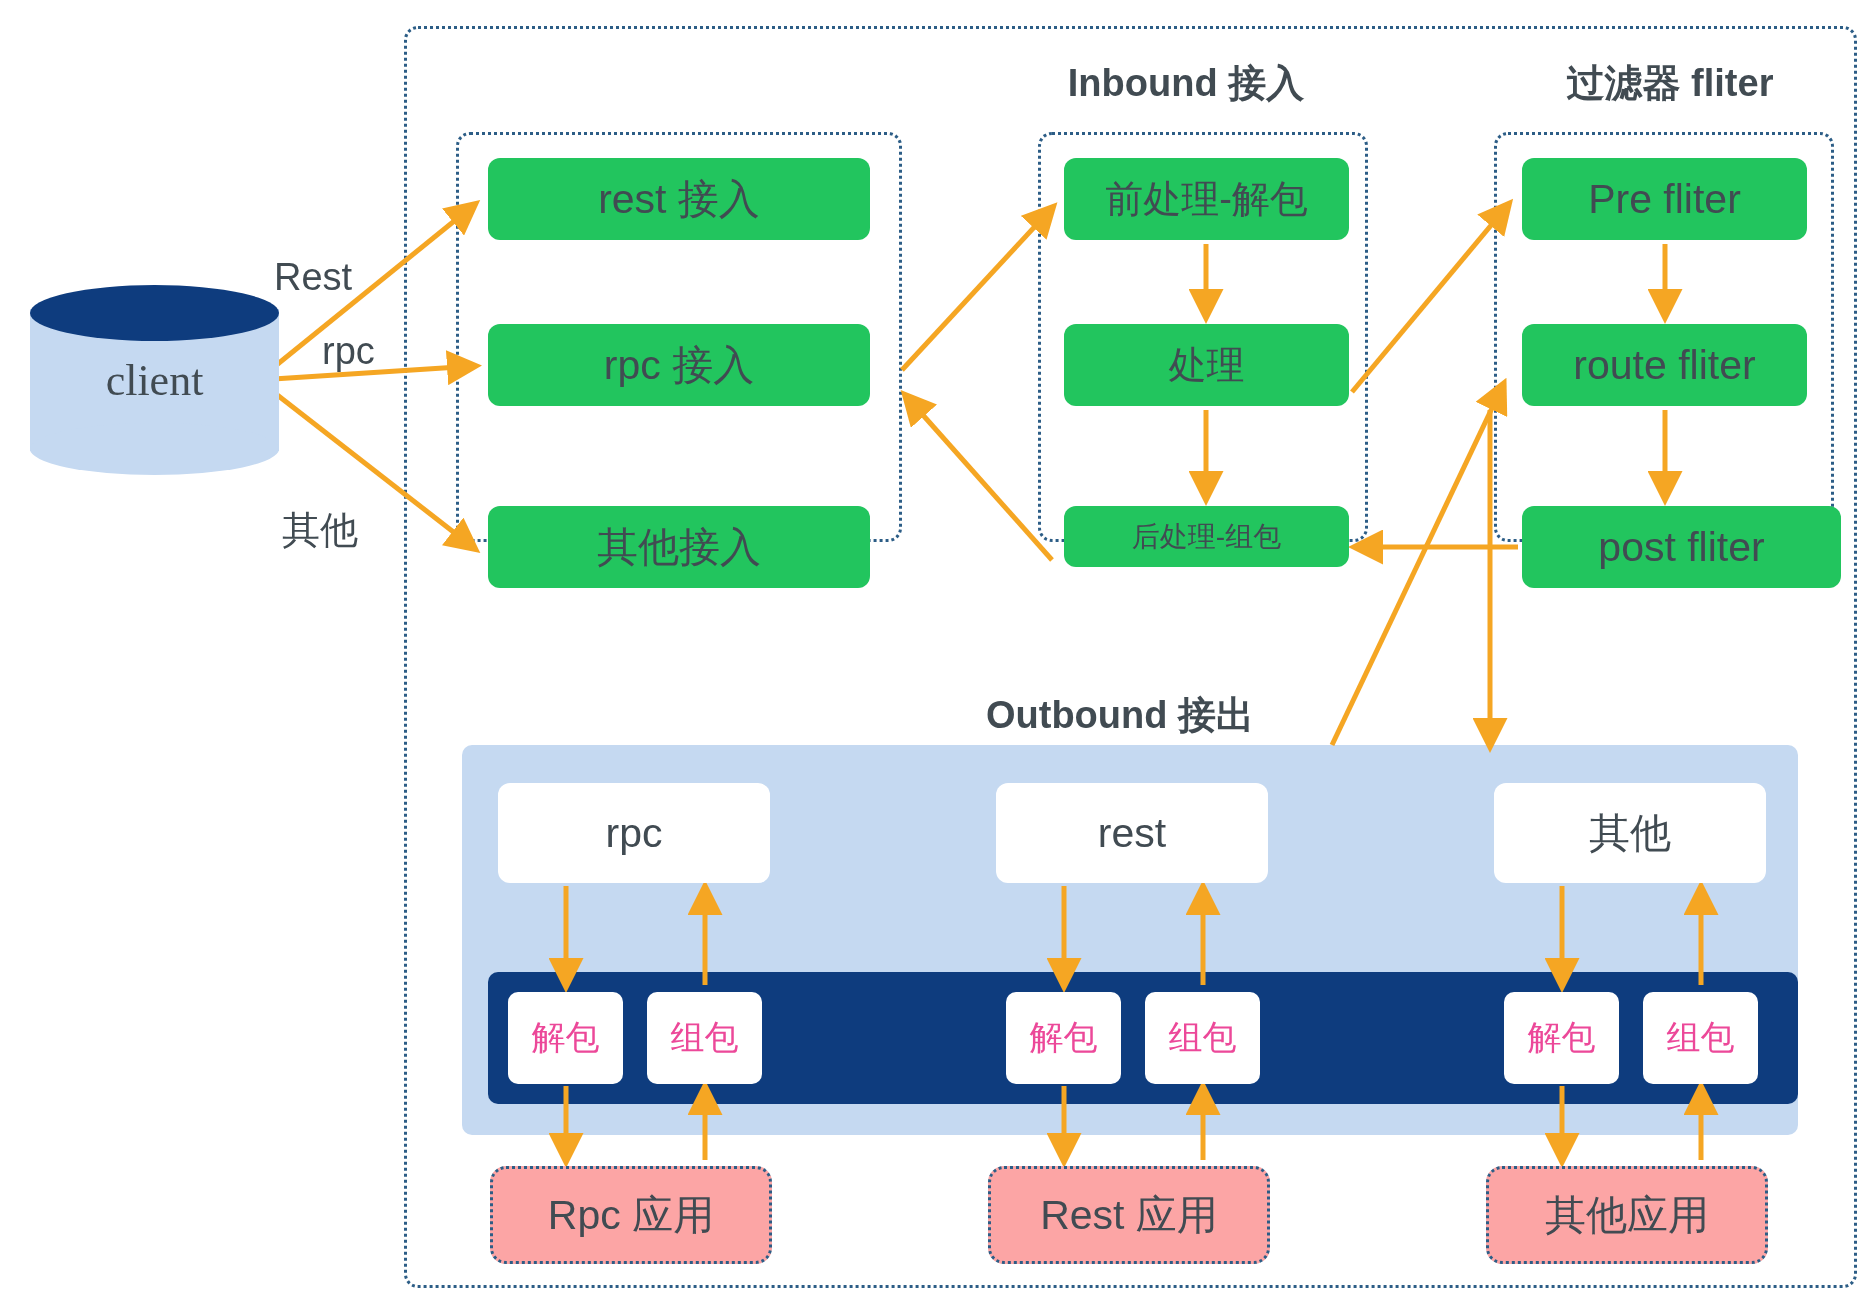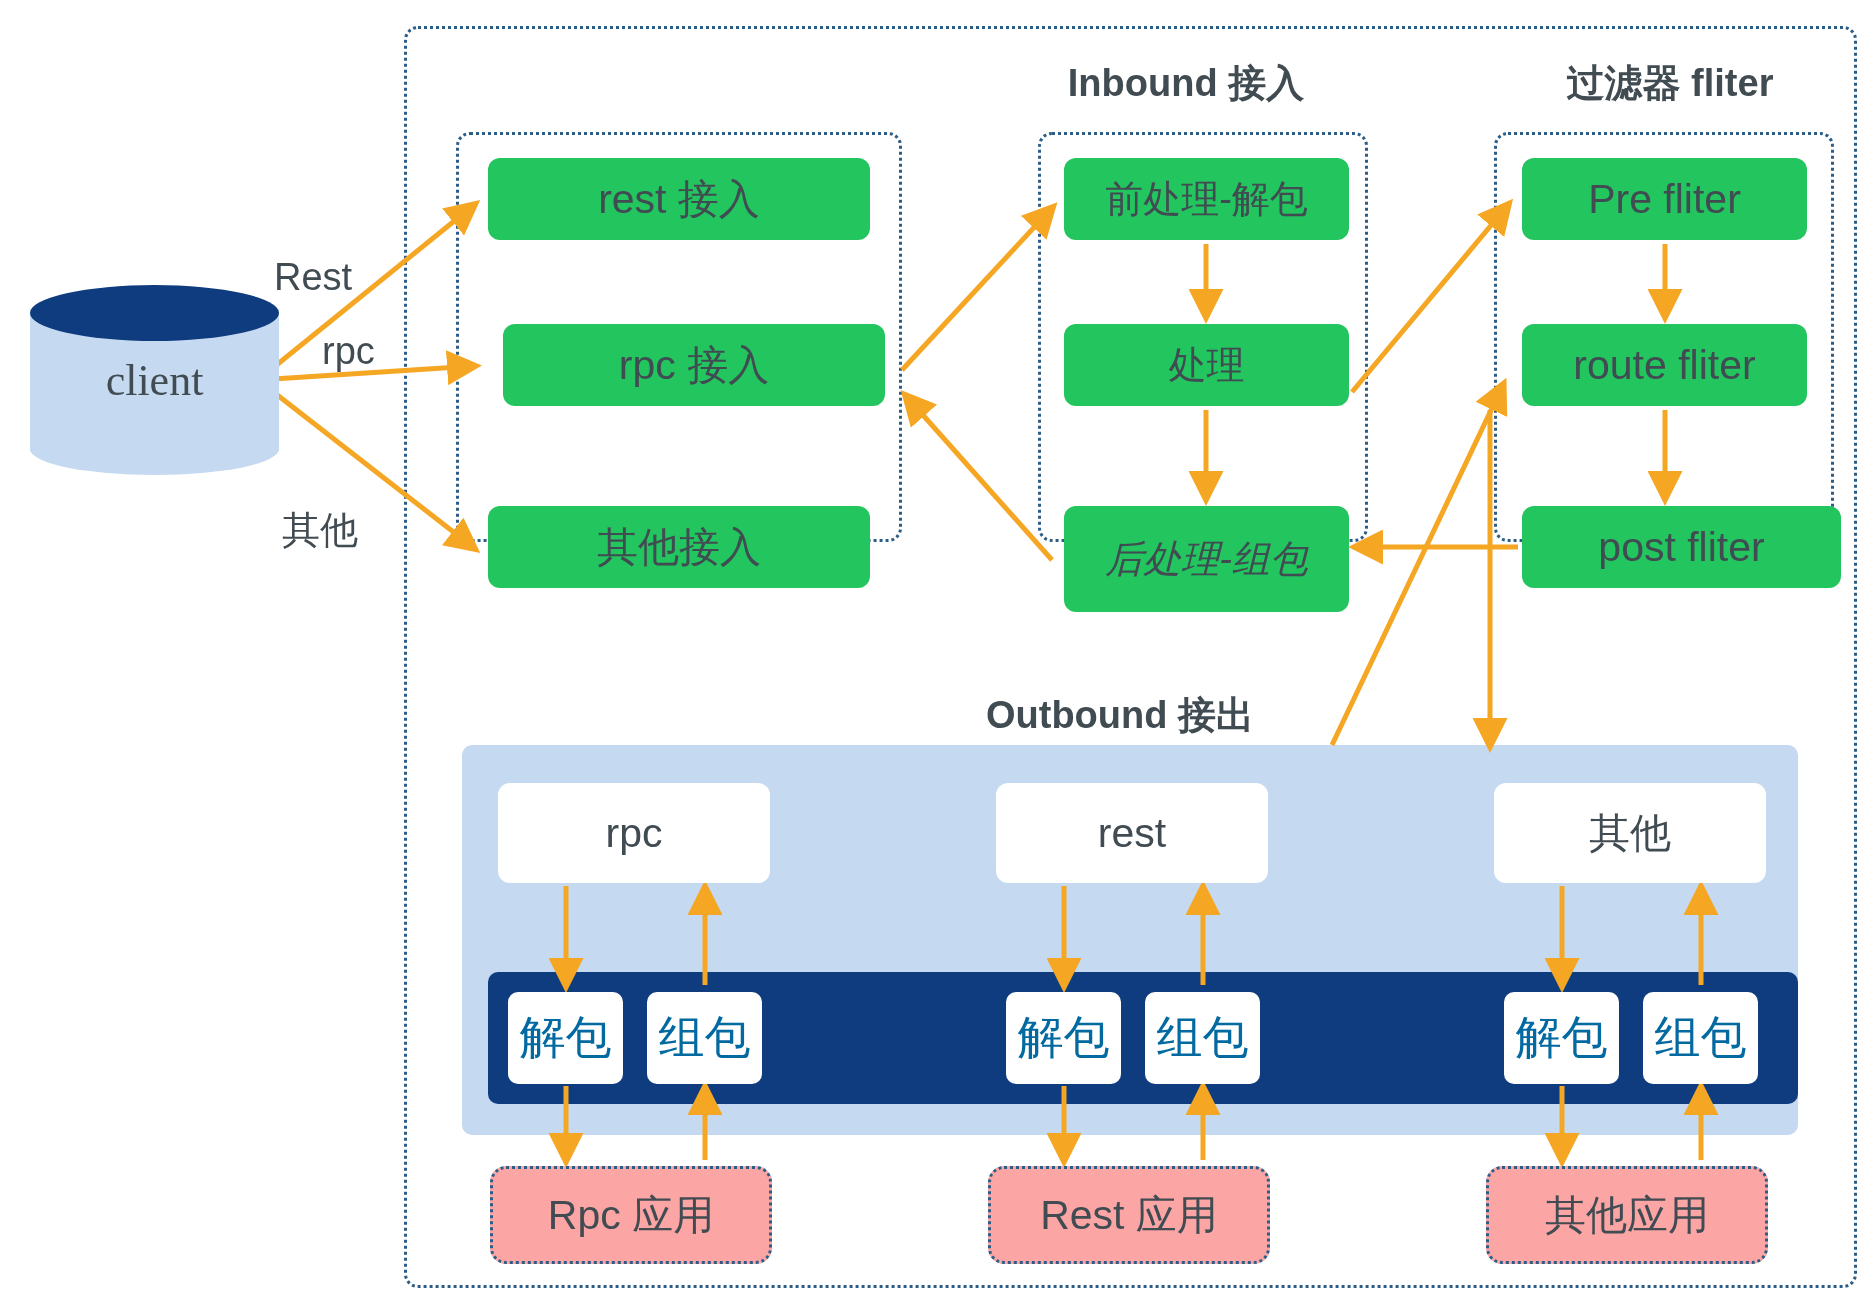--- a/index.html
+++ b/index.html
@@ -46,22 +46,22 @@
   }
   .white-box {
     background: #ffffff;
     border-radius: 12px;
     font-size: 41px;
     color: #414b52;
   }
   .pack-box {
     background: #ffffff;
     border-radius: 10px;
-    font-size: 46px;
-    color: #0369a1;
+    font-size: 34px;
+    color: #ec4899;
   }
   .dotted-group {
     position: absolute;
     border: 3px dotted #2c5d86;
     border-radius: 14px;
     box-sizing: border-box;
     background: transparent;
     z-index: 2;
   }
   .dotted-node {
@@ -167,37 +167,37 @@
 
   <div class="edge-label" style="left:274px; top:256px;">Rest</div>
   <div class="edge-label" style="left:322px; top:330px;">rpc</div>
   <div class="edge-label" style="left:282px; top:505px;">其他</div>
 
   <div class="dotted-group" style="left:456px; top:132px; width:446px; height:410px;"></div>
 
   <div class="node blue-box" style="left:488px; top:158px; width:382px; height:82px;">
     <span>rest 接入</span>
   </div>
-  <div class="node blue-box" style="left:488px; top:324px; width:382px; height:82px;margin-left:15px;">
+  <div class="node blue-box" style="left:488px; top:324px; width:382px; height:82px;">
     <span>rpc 接入</span>
   </div>
   <div class="node blue-box" style="left:488px; top:506px; width:382px; height:82px;">
     <span>其他接入</span>
   </div>
 
   <div class="group-title" style="left:1026px; top:58px; width:320px;">Inbound 接入</div>
   <div class="dotted-group" style="left:1038px; top:132px; width:330px; height:410px;"></div>
 
   <div class="node blue-box" style="left:1064px; top:158px; width:285px; height:82px; font-size:38px;">
     <span>前处理-解包</span>
   </div>
   <div class="node blue-box" style="left:1064px; top:324px; width:285px; height:82px; font-size:38px;">
     <span>处理</span>
   </div>
-  <div class="node blue-box" style="left:1064px; top:506px; width:285px; height:106px; font-size:38px;font-style:italic;">
+  <div class="node blue-box" style="left:1064px; top:506px; width:285px; height:61px; font-size:28px;">
     <span>后处理-组包</span>
   </div>
 
   <div class="group-title" style="left:1500px; top:58px; width:340px;">过滤器 fliter</div>
   <div class="dotted-group" style="left:1494px; top:132px; width:340px; height:410px;"></div>
 
   <div class="node blue-box" style="left:1522px; top:158px; width:285px; height:82px;">
     <span>Pre fliter</span>
   </div>
   <div class="node blue-box" style="left:1522px; top:324px; width:285px; height:82px;text-align:center;">

